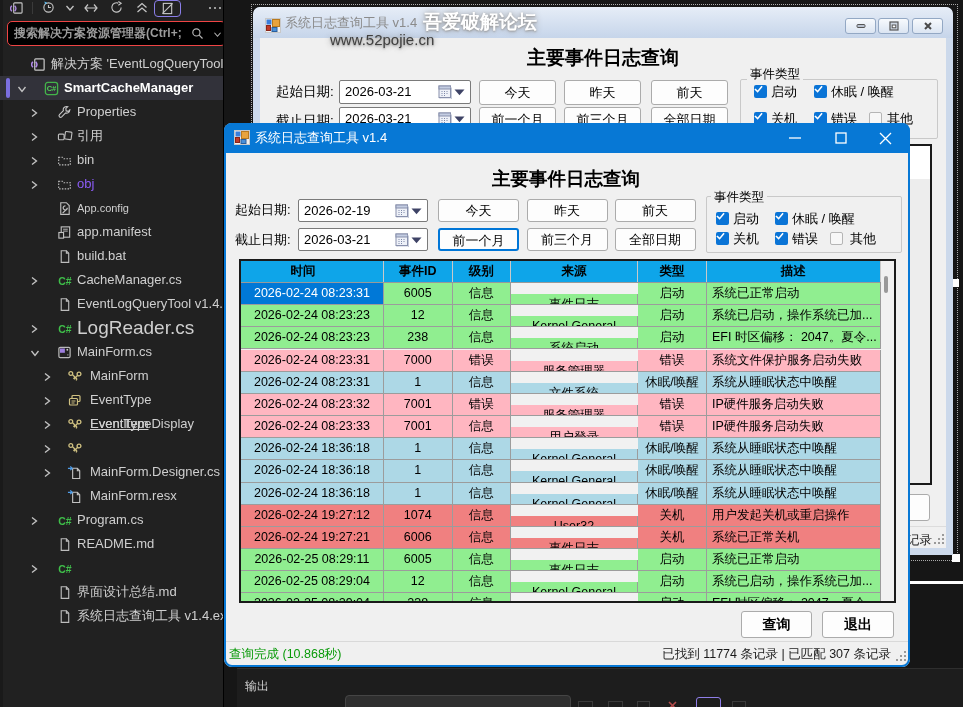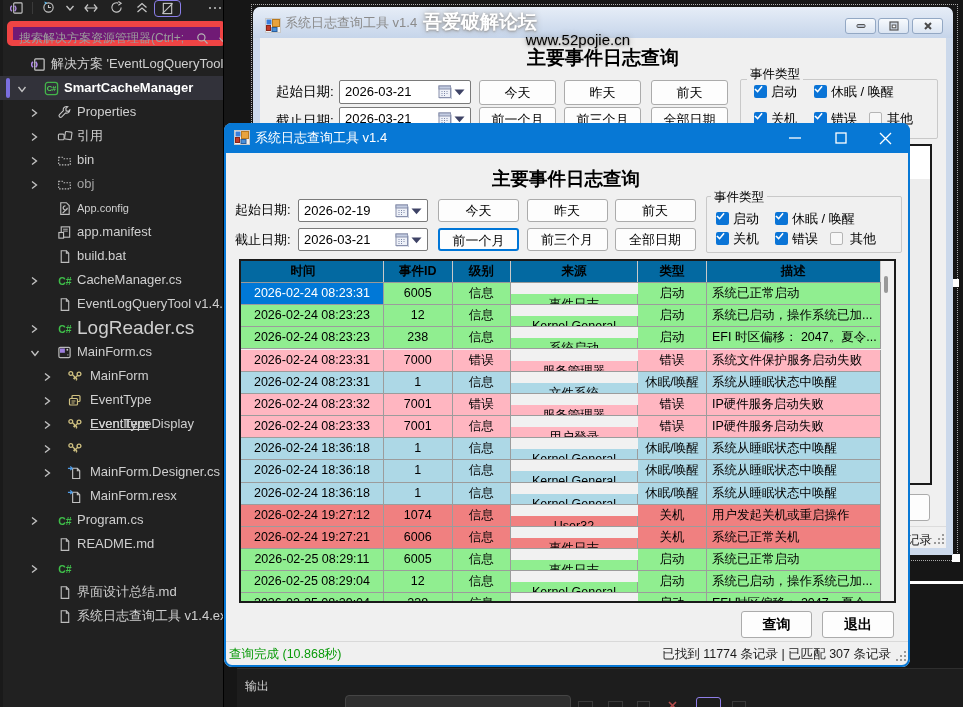--- a/index.html
+++ b/index.html
@@ -156,21 +156,21 @@
           <div class="abs" style="left:682px;top:496px;width:2px;height:2px;background:#9a9a9a;"></div>
             <div class="abs" style="left:682px;top:500px;width:2px;height:2px;background:#9a9a9a;"></div>
             <div class="abs" style="left:682px;top:504px;width:2px;height:2px;background:#9a9a9a;"></div>
             <div class="abs" style="left:678px;top:500px;width:2px;height:2px;background:#9a9a9a;"></div>
             <div class="abs" style="left:678px;top:504px;width:2px;height:2px;background:#9a9a9a;"></div>
             <div class="abs" style="left:674px;top:504px;width:2px;height:2px;background:#9a9a9a;"></div>
         </div>
       </div>
 
       <div class="abs" style="left:77px;top:2px;width:300px;text-align:center;font-size:19px;font-weight:bold;color:#fff;text-shadow:0 1px 2px #999, 0 0 6px #8e8e8e;">吾爱破解论坛</div>
-      <div class="abs" style="left:77px;top:24px;width:300px;text-align:right;font-size:15px;color:#000000;text-shadow:0 1px 2px #999, 0 0 6px #8e8e8e;">www.52pojie.cn</div>
+      <div class="abs" style="left:77px;top:24px;width:300px;text-align:left;font-size:15px;color:#404040;text-shadow:0 1px 2px #999, 0 0 6px #8e8e8e;">www.52pojie.cn</div>
     </div>
     <div class="abs" style="left:910px;top:581px;width:53px;height:3px;background:#fdfdfd;"></div>
   </div>
 
   <div class="abs" id="fgwin">
     <div class="abs" id="titlebar"></div>
     <div class="abs" style="left:0;top:0;width:686px;height:544px;border:2px solid #0778d5;border-radius:8px;box-sizing:border-box;z-index:60;"></div>
     <div class="abs" style="left:10px;top:7px;">
         <svg width="16" height="15" viewBox="0 0 16 15">
           <rect x="0.5" y="0.5" width="15" height="14" fill="#f0f0f0" stroke="#c8c8c8"></rect>
@@ -254,21 +254,21 @@
       <div class="abs" style="left:551px;top:108.5px;width:13px;height:13px;background:#0a74d6;border-radius:2px;text-align:center;line-height:11px;">
         <svg width="9" height="8" viewBox="0 0 10 9">
           <path d="M1 4.5 L4 7.5 L9 1.5" fill="none" stroke="#fff" stroke-width="1.8"></path>
         </svg>
       </div>
       <div class="abs" style="left:568px;top:108px;height:15px;line-height:15px;font-size:13px;color:#000;">错误</div>
       <div class="abs" style="left:606px;top:108.5px;width:13px;height:13px;background:#f7f7f7;border:1px solid #b5b5b5;border-radius:2px;box-sizing:border-box;"></div>
       <div class="abs" style="left:626px;top:108px;height:15px;line-height:15px;font-size:13px;color:#000;">其他</div>
 
     <div class="abs" style="left:15px;top:136px;width:657px;height:344px;border:2px solid #1a1a1a;background:#f1f1f1;box-sizing:border-box;">
-      <div class="abs" style="left:0;top:0;width:639.5px;height:22px;background:#0369a1;border-bottom:1px solid #999;box-sizing:border-box;display:flex;">
+      <div class="abs" style="left:0;top:0;width:639.5px;height:22px;background:#0ea5e9;border-bottom:1px solid #999;box-sizing:border-box;display:flex;">
         <div class="hd" style="width:143px;padding-right:18px;">时间</div>
         <div class="hd" style="width:68.5px;">事件ID</div>
         <div class="hd" style="width:58.5px;">级别</div>
         <div class="hd" style="width:127px;">来源</div>
         <div class="hd" style="width:69px;">类型</div>
         <div class="hd" style="width:173.5px;">描述</div>
       </div>
       <div class="abs" style="left:0;top:22px;width:653px;height:318px;overflow:hidden;">
         <div class="abs" style="left:0;top:0;">
 <div class="tr" style="top:0.00px;">
@@ -439,21 +439,21 @@
     <div class="abs" style="left:154px;top:0px;width:27px;height:17px;border:1px solid #8a7ee8;border-radius:4px;box-sizing:border-box;"></div>
     <svg class="abs" style="left:161px;top:2px;" width="13" height="13" viewBox="0 0 14 14">
         <rect x="2.5" y="1.5" width="9" height="11" fill="none" stroke="#c5c5c5" stroke-width="1.2"></rect>
         <path d="M1.5 12.5 L12.5 1.5" stroke="#c5c5c5" stroke-width="1.2"></path>
       </svg>
     <div class="abs" style="left:209px;top:7px;width:2px;height:2px;background:#c5c5c5;border-radius:50%;"></div>
     <div class="abs" style="left:214px;top:7px;width:2px;height:2px;background:#c5c5c5;border-radius:50%;"></div>
     <div class="abs" style="left:219px;top:7px;width:2px;height:2px;background:#c5c5c5;border-radius:50%;"></div>
 
     <div class="abs" style="left:0;top:0;width:3px;height:707px;background:#1a1a1a;"></div>
-    <div class="abs" style="left:7px;top:21px;width:219px;height:25px;background:#701a75;border:6px solid #ef4444;border-radius:5px;box-sizing:border-box;">
+    <div class="abs" style="left:7px;top:21px;width:219px;height:25px;background:#000000;border:1px solid #ef4444;border-radius:5px;box-sizing:border-box;font-weight:bold;">
       <div class="abs" style="left:6px;top:0;width:175px;height:23px;line-height:23px;font-size:12px;color:#9d9d9d;white-space:nowrap;overflow:hidden;">搜索解决方案资源管理器(Ctrl+;</div>
       <svg class="abs" style="left:183px;top:5px;" width="13" height="13" viewBox="0 0 13 13">
           <circle cx="5.4" cy="5.4" r="3.6" fill="none" stroke="#b5b5b5" stroke-width="1.2"></circle>
           <path d="M8.2 8.2 L11.5 11.5" stroke="#b5b5b5" stroke-width="1.2"></path>
         </svg>
       <svg class="abs" style="left:205px;top:9px;" width="9" height="7" viewBox="0 0 10 8">
           <path d="M1.5 2 L5 6 L8.5 2" fill="none" stroke="#b5b5b5" stroke-width="1.2"></path>
         </svg>
     </div>
     <div class="abs" style="left:31px;top:57px;">
@@ -515,21 +515,21 @@
 <div class="abs" style="left:30px;top:180px;">
         <svg width="8" height="10" viewBox="0 0 8 10">
           <path d="M2 1.5 L6.5 5 L2 8.5" fill="none" stroke="#c5c5c5" stroke-width="1.3"></path>
         </svg>
       </div>
       <div class="abs" style="left:57px;top:177px;">
         <svg width="15" height="15" viewBox="0 0 16 16">
           <path d="M1.8 4.5 h4 l1.4 1.6 h7 v6.5 h-12.4 z" fill="none" stroke="#bdbdbd" stroke-width="1.2" stroke-dasharray="1.6 1.4"></path>
         </svg>
       </div>
-      <div class="abs" style="left:77px;top:172px;height:24px;line-height:24px;font-size:13px;font-weight:normal;color:#a3a3a3;white-space:nowrap;">obj</div>
+      <div class="abs" style="left:77px;top:172px;height:24px;line-height:24px;font-size:13px;font-weight:normal;color:#8b5cf6;white-space:nowrap;">obj</div>
 <div class="abs" style="left:57px;top:201px;">
         <svg width="15" height="15" viewBox="0 0 16 16">
           <path d="M4 1.8 h6 l3 3 v9.4 h-9 z" fill="none" stroke="#c0c0c0" stroke-width="1.2"></path>
           <path d="M6 13 l5-5 M9 5.2 a2.2 2.2 0 1 0 2 2" fill="none" stroke="#c0c0c0" stroke-width="1.3"></path>
         </svg>
       </div>
       <div class="abs" style="left:77px;top:196px;height:24px;line-height:24px;font-size:11px;font-weight:normal;color:#cfcfcf;white-space:nowrap;">App.config</div>
 <div class="abs" style="left:57px;top:225px;">
         <svg width="15" height="15" viewBox="0 0 16 16">
           <rect x="4.5" y="2" width="9" height="11" fill="none" stroke="#c0c0c0" stroke-width="1.2"></rect>

